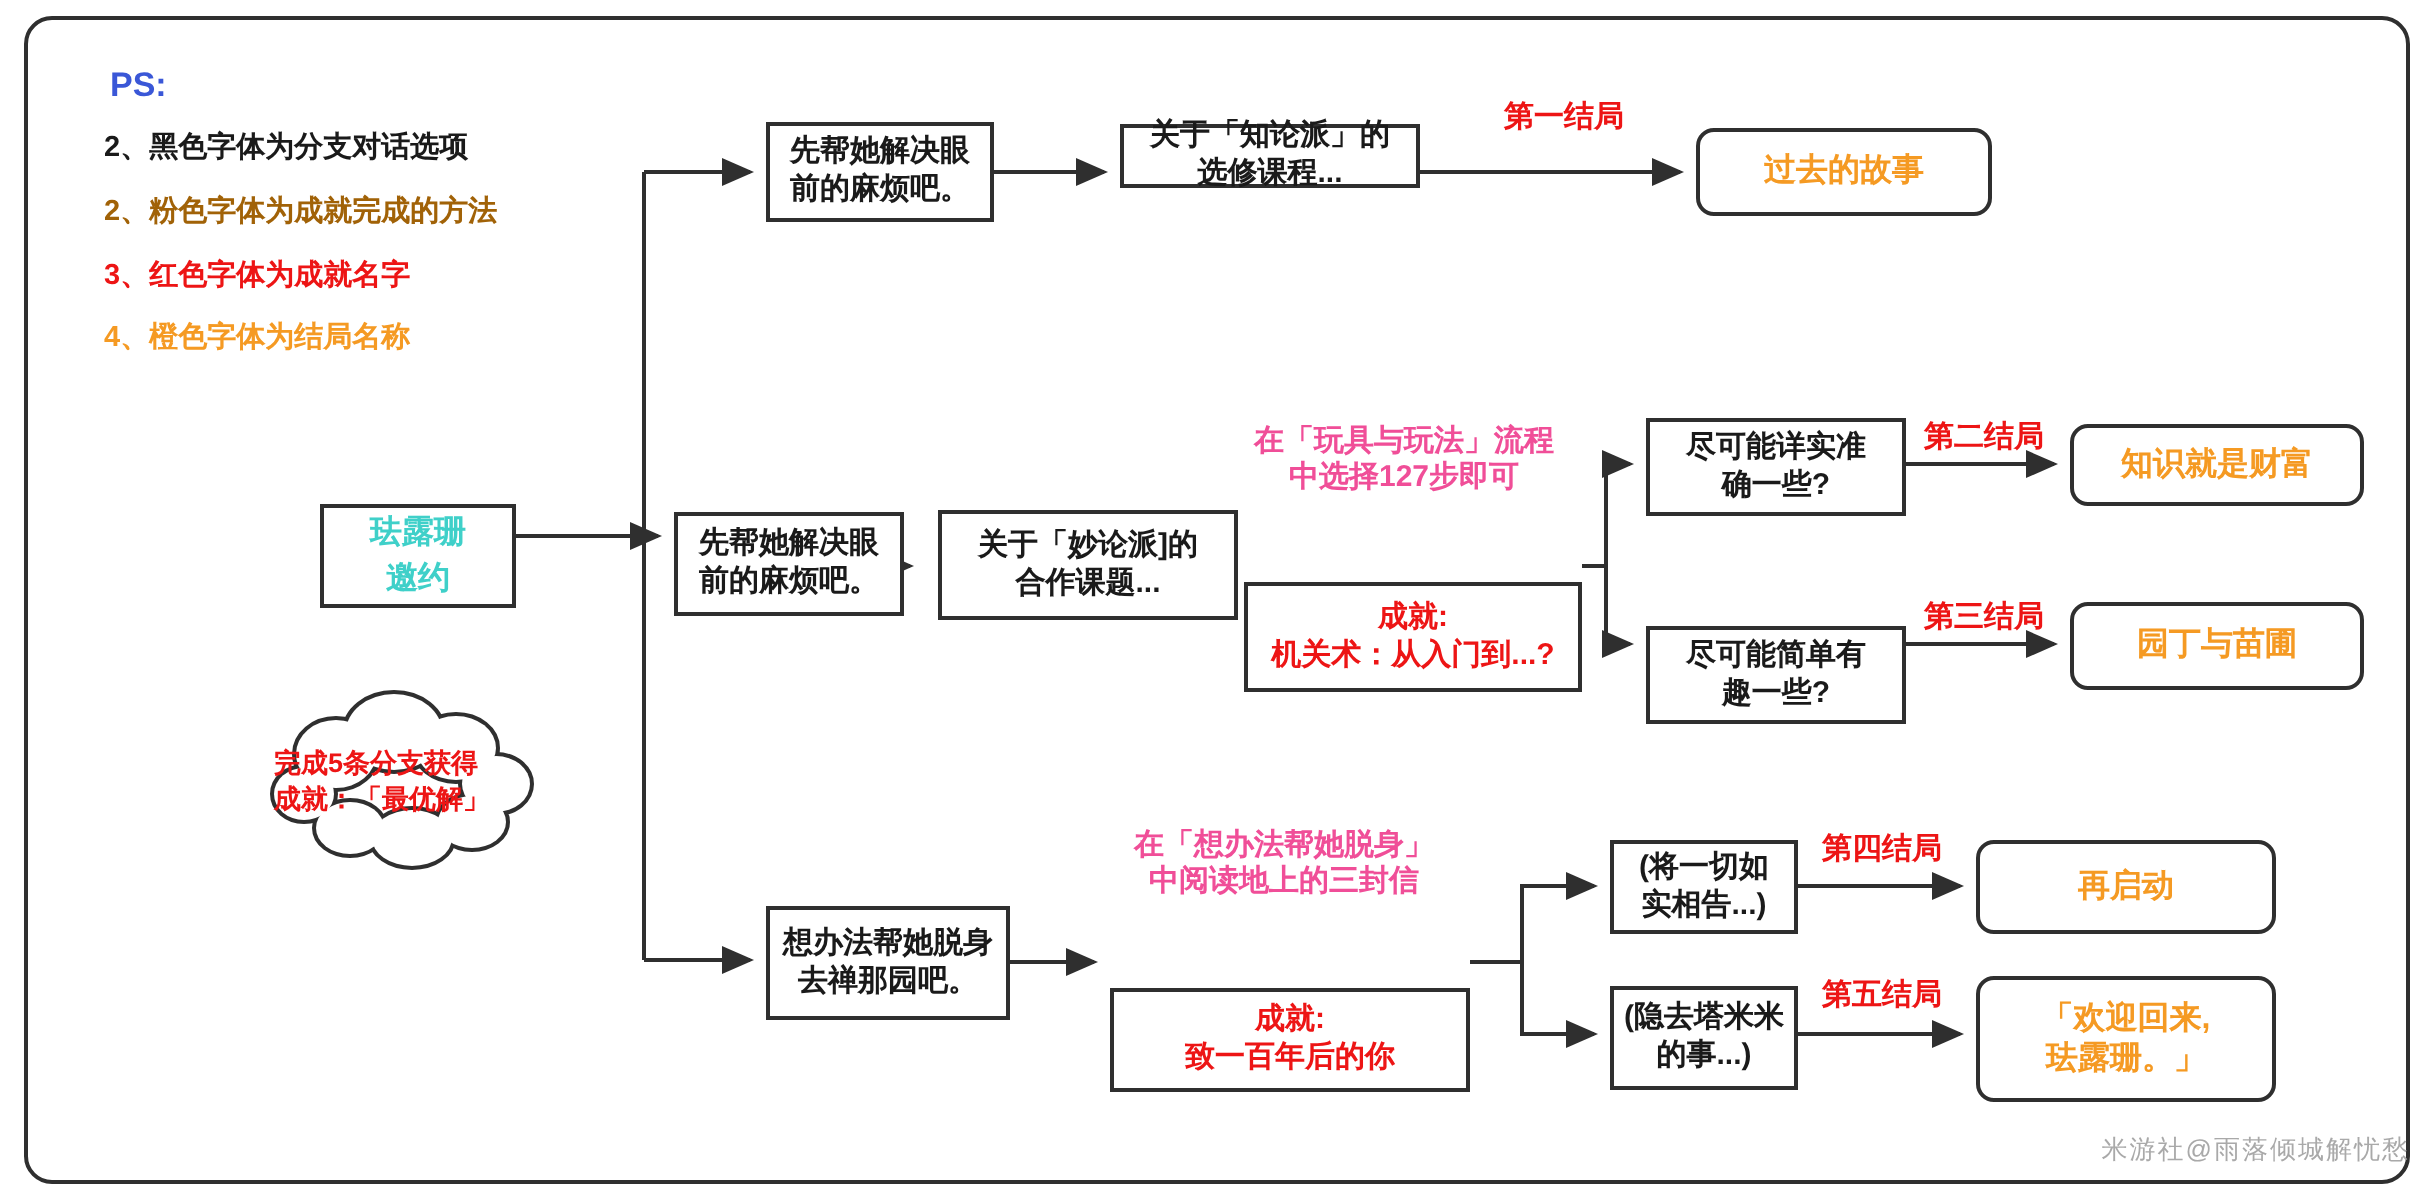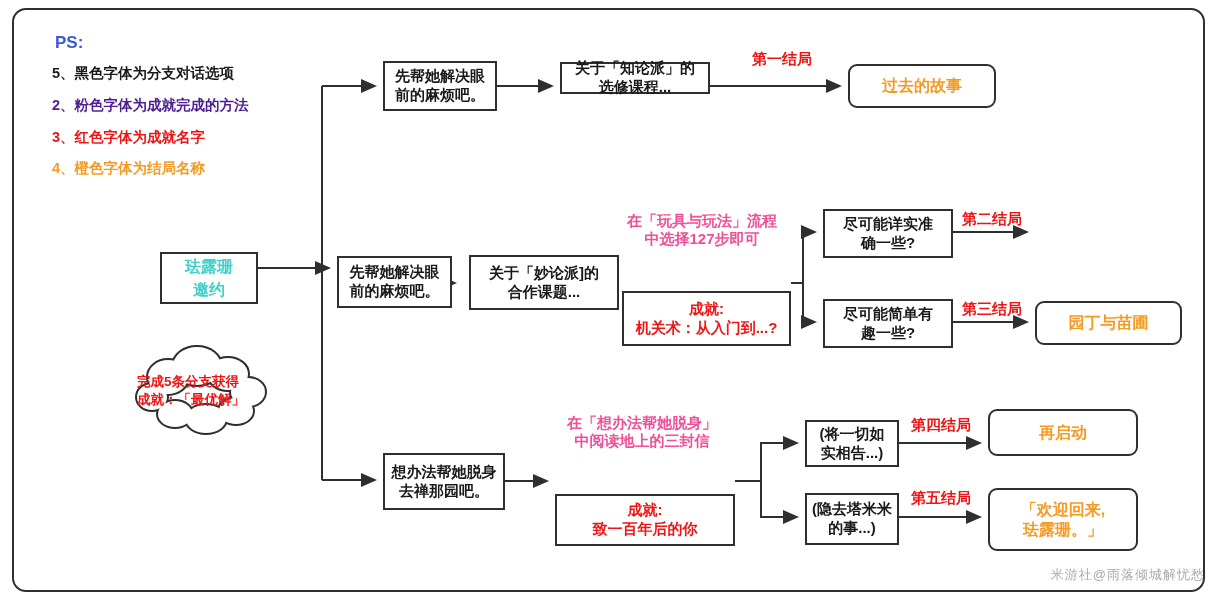--- a/index.html
+++ b/index.html
@@ -25,21 +25,21 @@
   .lbl{
     position:absolute;text-align:center;font-weight:bold;font-size:15px;color:#ed1515;
     z-index:3;white-space:pre-line;line-height:1.2;
   }
   .hint{
     position:absolute;text-align:center;font-weight:bold;font-size:15px;color:#f04e98;
     z-index:3;white-space:pre-line;line-height:1.2;
   }
   .notes-title{position:absolute;left:55px;top:33px;font-size:17px;font-weight:bold;color:#3a57d7;}
   .note{position:absolute;left:52px;font-size:14.5px;font-weight:bold;white-space:nowrap;}
-  .c-black{color:#1a1a1a}.c-pink{color:#4c1d95}.c-red{color:#ed1515}.c-orange{color:#f59a23}
+  .c-black{color:#1a1a1a}.c-pink{color:#a16207}.c-red{color:#ed1515}.c-orange{color:#f59a23}
   .cloud-text{
     position:absolute;left:137px;top:373px;width:133px;text-align:left;
     font-size:13.5px;font-weight:bold;color:#ed1515;white-space:pre-line;line-height:1.3;z-index:3;
   }
   .watermark{
     position:absolute;left:1000px;top:566px;width:205px;text-align:right;
     font-size:13px;color:#a9a9a9;z-index:4;letter-spacing:1px;
   }
 </style>
 </head>
@@ -91,21 +91,21 @@
           <ellipse cx="248" cy="392" rx="17" ry="14"></ellipse>
         <ellipse cx="236" cy="411" rx="17" ry="13"></ellipse>
           <ellipse cx="206" cy="419" rx="20" ry="14"></ellipse>
         <ellipse cx="175" cy="414" rx="17" ry="13"></ellipse>
           <ellipse cx="152" cy="397" rx="15" ry="13"></ellipse>
       </g>
     </g>
   </svg>
 
   <div class="notes-title">PS:</div>
-  <div class="note c-black" style="top:64px">5、黑色字体为分支对话选项</div>
+  <div class="note c-black" style="top:64px">2、黑色字体为分支对话选项</div>
   <div class="note c-pink" style="top:96px">2、粉色字体为成就完成的方法</div>
   <div class="note c-red" style="top:128px">3、红色字体为成就名字</div>
   <div class="note c-orange" style="top:159px">4、橙色字体为结局名称</div>
 
   <div class="box start-box" style="left:160px;top:252px;width:98px;height:52px">珐露珊
 邀约</div>
   <div class="cloud-text">完成5条分支获得
 成就：「最优解」</div>
 
   <div class="box" style="left:383px;top:61px;width:114px;height:50px">先帮她解决眼
@@ -118,36 +118,37 @@
   <div class="box" style="left:337px;top:256px;width:115px;height:52px">先帮她解决眼
 前的麻烦吧。</div>
   <div class="box" style="left:469px;top:255px;width:150px;height:55px">关于「妙论派]的
 合作课题...</div>
   <div class="hint" style="left:616px;top:212px;width:172px">在「玩具与玩法」流程
 中选择127步即可</div>
   <div class="box red-text" style="left:622px;top:255px;width:169px;height:55px">成就:
 机关术：从入门到...?</div>
   <div class="box" style="left:823px;top:209px;width:130px;height:49px">尽可能详实准
 确一些?</div>
-  <div class="box" style="left:823px;top:299px;width:130px;height:49px">尽可能简单有
+  <div class="box" style="left:823px;top:313px;width:130px;height:49px">尽可能简单有
 趣一些?</div>
   <div class="lbl" style="left:952px;top:210px;width:80px">第二结局</div>
+  <div class="box ending" style="left:1035px;top:212px;width:147px;height:41px">知识就是财富</div>
   <div class="lbl" style="left:952px;top:300px;width:80px">第三结局</div>
   <div class="box ending" style="left:1035px;top:301px;width:147px;height:44px">园丁与苗圃</div>
 
   <div class="box" style="left:383px;top:453px;width:122px;height:57px">想办法帮她脱身
 去禅那园吧。</div>
   <div class="hint" style="left:547px;top:414px;width:190px">在「想办法帮她脱身」
 中阅读地上的三封信</div>
   <div class="box red-text" style="left:555px;top:458px;width:180px;height:52px">成就:
 致一百年后的你</div>
   <div class="box" style="left:805px;top:420px;width:94px;height:47px">(将一切如
 实相告...)</div>
   <div class="box" style="left:805px;top:493px;width:94px;height:52px">(隐去塔米米
 的事...)</div>
   <div class="lbl" style="left:901px;top:416px;width:80px">第四结局</div>
-  <div class="box ending" style="left:988px;top:409px;width:150px;height:47px">再启动</div>
+  <div class="box ending" style="left:988px;top:420px;width:150px;height:47px">再启动</div>
   <div class="lbl" style="left:901px;top:489px;width:80px">第五结局</div>
   <div class="box ending" style="left:988px;top:488px;width:150px;height:63px">「欢迎回来,
 珐露珊。」</div>
 
   <div class="watermark">米游社@雨落倾城解忧愁</div>
 </div>
 
 </body></html>

